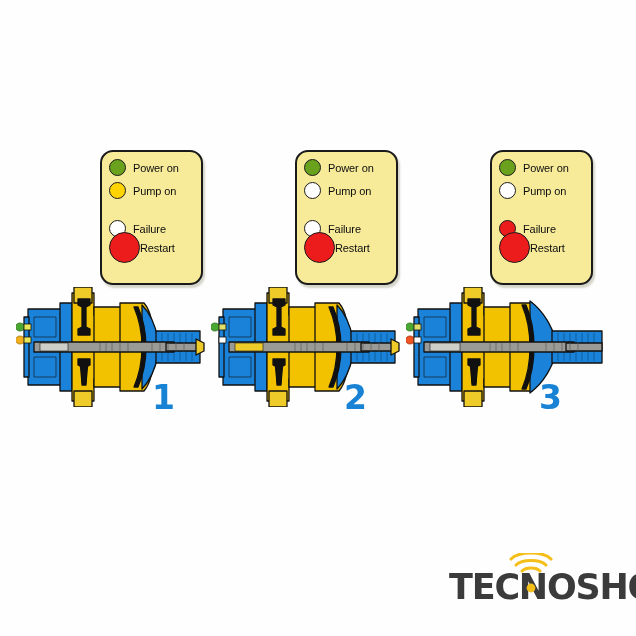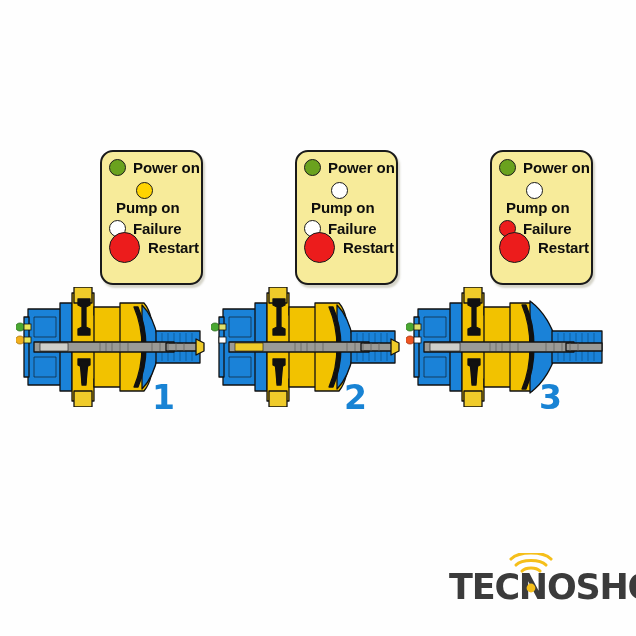--- a/index.html
+++ b/index.html
@@ -30,32 +30,32 @@
   }
   .led{
     border-radius:50%;
     border:1.6px solid #1a1a1a;
     box-sizing:border-box;
     flex:none;
   }
   .led-sm{width:17px;height:17px;}
   .led-lg{width:31px;height:31px;}
   .led-lbl{
-    font-size:15px;
-    font-weight:bold;
+    font-size:11px;
+    font-weight:normal;
     color:#0d0d0d;
     white-space:nowrap;
     letter-spacing:-.1px;
   }
   .r1{top:7px;}
-  .r2{top:30px;flex-direction:column;}
+  .r2{top:30px;}
   .r3{top:68px;}
   .r4{top:80px;}
   .r1 .led-lbl,.r2 .led-lbl,.r3 .led-lbl{margin-left:7px;}
-  .r4 .led-lbl{margin-left:8px;}
+  .r4 .led-lbl{}
 
   
   .pump{position:absolute;}
   .pump svg{display:block;}
 
   
   .idx{
     position:absolute;
     font-size:33px;
     font-weight:bold;

